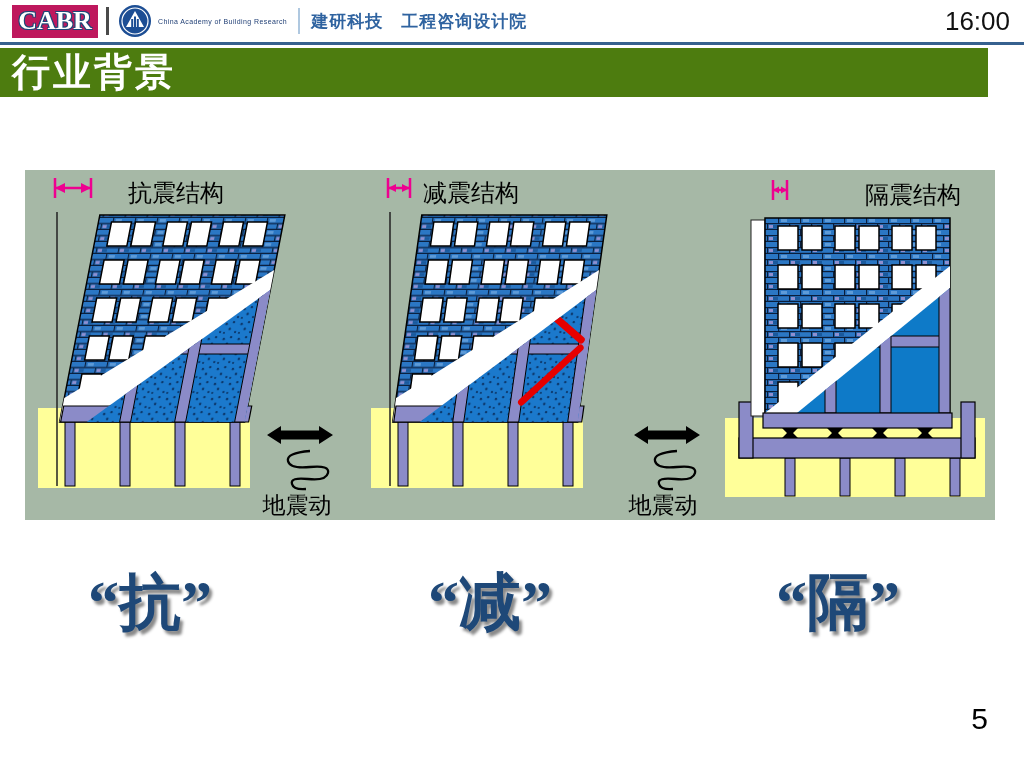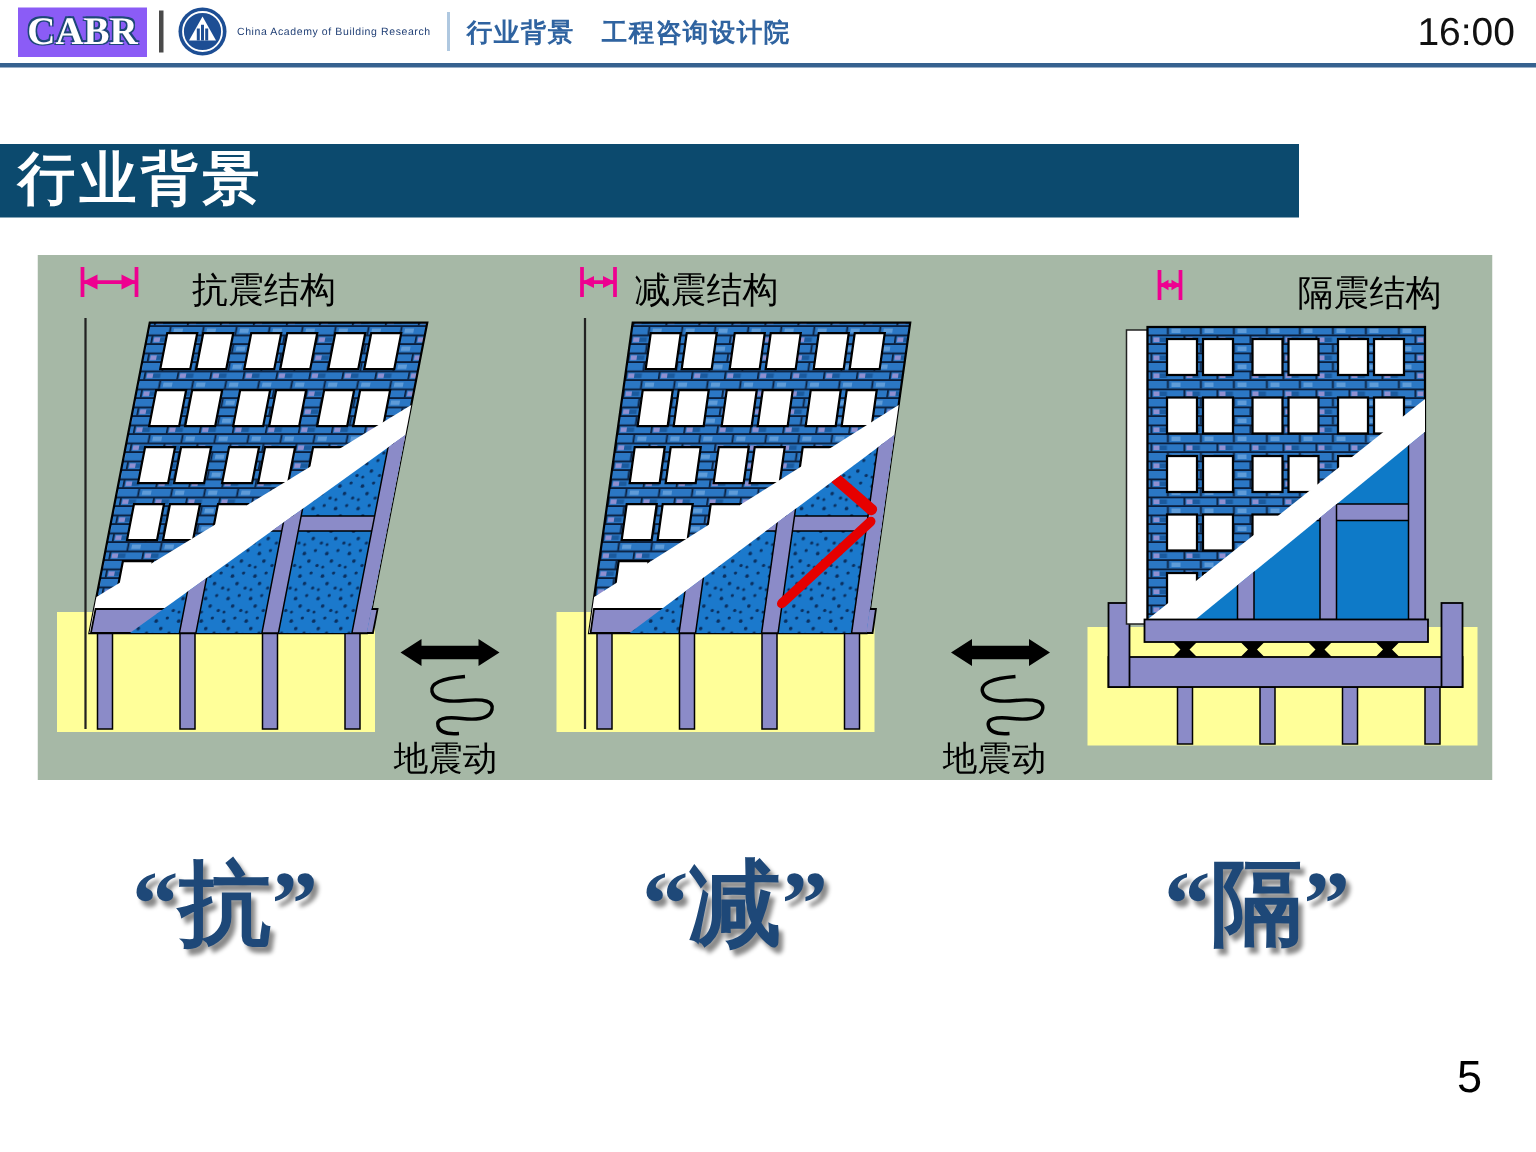--- a/index.html
+++ b/index.html
@@ -2,37 +2,37 @@
 <html><head>
 <meta charset="utf-8">
 <style>
   html,body{margin:0;padding:0;background:#fff;}
   .slide{position:relative;width:1024px;height:768px;background:#fff;overflow:hidden;
          font-family:"Liberation Sans",sans-serif;}
 
   
   .header{position:absolute;left:0;top:0;width:1024px;height:42px;background:#fff;
           display:flex;align-items:center;}
-  .logo-box{margin-left:12px;width:86px;height:33px;background:#8b5cf6;
+  .logo-box{margin-left:12px;width:86px;height:33px;background:#be185d;
             display:flex;align-items:center;justify-content:center;
             font-family:"Liberation Serif",serif;font-weight:bold;font-size:26px;color:#fff;
             text-shadow:-1px -1px 0 #1E4878,1px -1px 0 #1E4878,-1px 1px 0 #1E4878,1px 1px 0 #1E4878;}
   .hdr-div1{width:3px;height:28px;background:#4a4a4a;margin:0 9px 0 8px;}
   .hdr-div2{width:2px;height:26px;background:#AFC8E0;margin:0 11px;}
   .org-col{display:flex;flex-direction:column;justify-content:center;margin-left:6px;}
   .org-zh{font-family:"Liberation Serif",serif;font-weight:bold;font-size:18px;color:#203F75;
           letter-spacing:1px;line-height:19px;}
   .org-en{font-size:7px;color:#203F75;letter-spacing:.4px;line-height:9px;}
   .division{font-size:17px;font-weight:bold;color:#2F63A0;letter-spacing:1px;}
   .spacer{flex:1;}
   .clock{margin-right:14px;font-size:26px;color:#111;margin-left:48px;}
 
   
   .rule-top{position:absolute;left:0;top:42px;width:1024px;height:3px;background:#36618F;}
-  .title-bar{position:absolute;left:0;top:48px;width:866px;height:49px;background:#0c4a6e;margin-top:48px;}
+  .title-bar{position:absolute;left:0;top:48px;width:988px;height:49px;background:#4d7c0f;}
   .title-bar h1{margin:0;padding-left:12px;font-size:38px;line-height:49px;color:#fff;
                 font-weight:800;letter-spacing:3px;}
 
   
   .diagram{position:absolute;left:25px;top:170px;}
 
   
   .concept{position:absolute;top:560px;transform:translateX(-50%);
            font-family:"Liberation Serif",serif;font-weight:bold;font-size:62px;
            color:#1E4878;text-shadow:3px 4px 3px #8a8a8a;white-space:nowrap;}
@@ -55,21 +55,21 @@
       <circle cx="17" cy="17" r="13" fill="none" stroke="#fff" stroke-width="1.2"></circle>
       <polygon points="17,7 26,23 8,23" fill="#fff"></polygon>
       <rect x="13.2" y="15" width="2" height="8" fill="#1D4E94"></rect>
       <rect x="16" y="12.5" width="2" height="10.5" fill="#1D4E94"></rect>
       <rect x="18.8" y="15" width="2" height="8" fill="#1D4E94"></rect>
     </svg>
     <div class="org-col">
       <span class="org-en">China Academy of Building Research</span>
     </div>
     <div class="hdr-div2"></div>
-    <span class="division">行业背景　工程咨询设计院</span>
+    <span class="division">建研科技　工程咨询设计院</span>
     <div class="spacer"></div>
     <span class="clock">16:00</span>
   </div>
 
   <div class="rule-top"></div>
   <div class="title-bar">
     <h1>行业背景</h1>
   </div>
 
   <svg class="diagram" width="970" height="350" viewBox="0 0 970 350">

